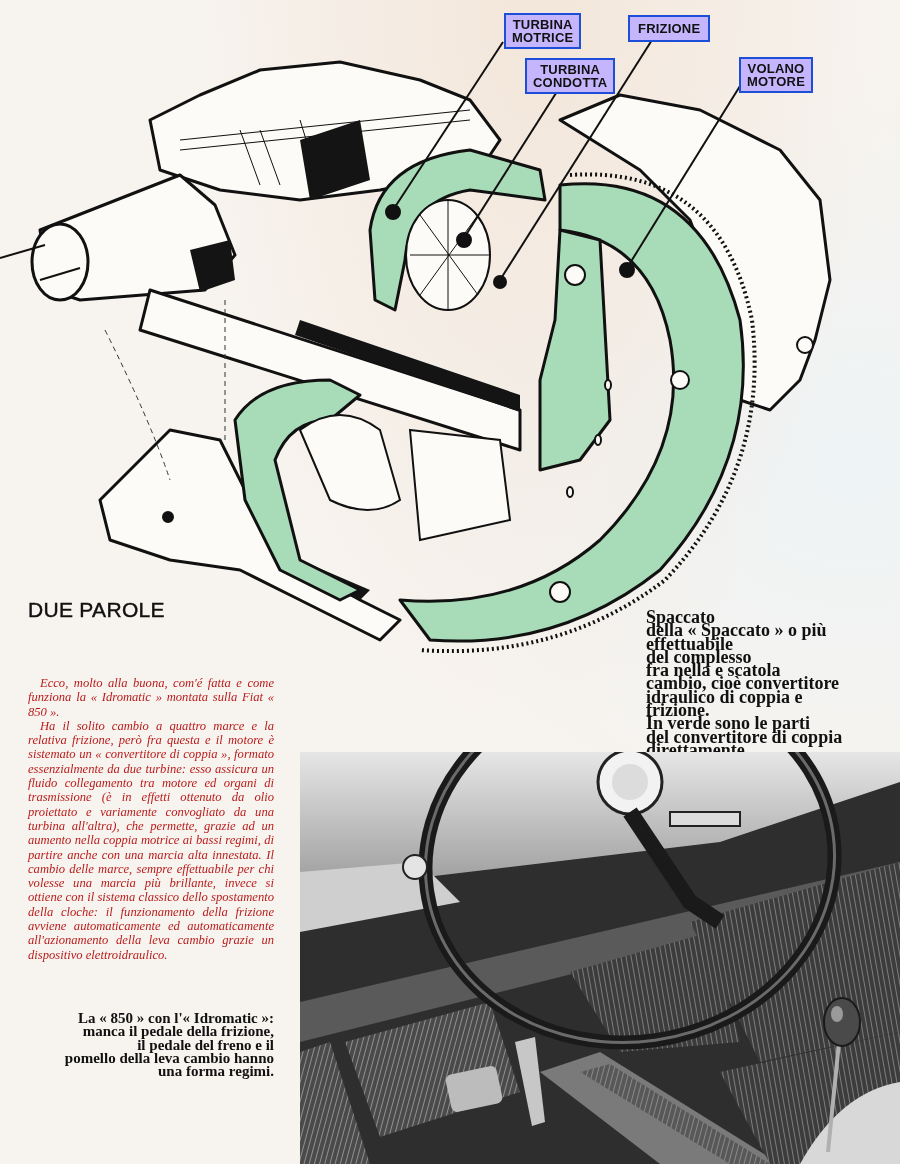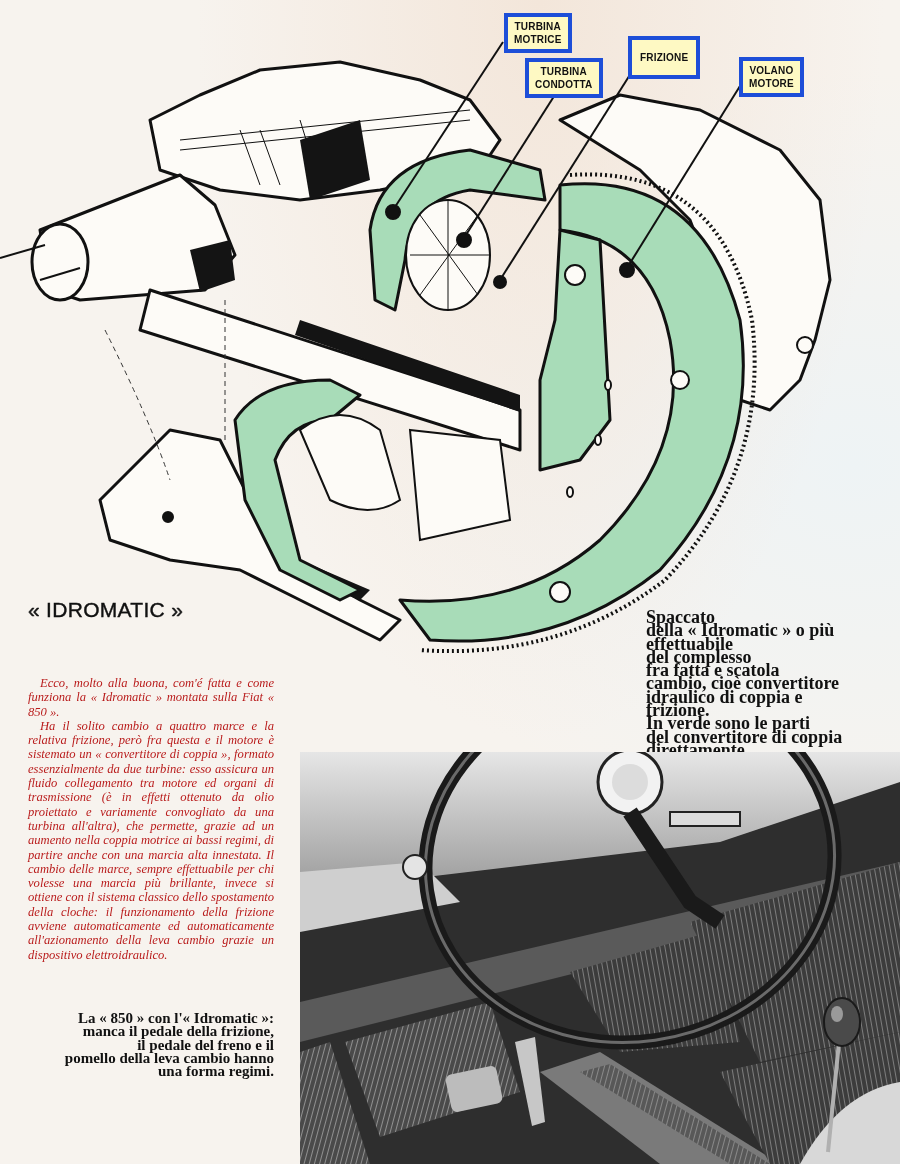--- a/index.html
+++ b/index.html
@@ -7,23 +7,23 @@
     width:900px; height:1164px; position:relative; overflow:hidden;
     background:#f7f3ee;
     background-image: radial-gradient(ellipse at 60% 0%, #f3e6da 0%, rgba(243,230,218,0) 45%),
                       radial-gradient(ellipse at 95% 40%, #eef3f5 0%, rgba(238,243,245,0) 40%);
     font-family:"Liberation Serif", serif; color:#1a1a1a;
   }
   .abs { position:absolute; }
   
   #illustration { left:0; top:0; width:900px; height:760px; }
   .callout {
-    position:absolute; border:4px solid #1d4ed8; background:#fef9c3;
+    position:absolute; border:2px solid #1d4ed8; background:#c4b5fd;
     font-family:"Liberation Sans", sans-serif; font-weight:bold;
-    font-size:10px; line-height:13px; text-align:center; padding:3px 6px; color:#111;
+    font-size:13px; line-height:13px; text-align:center; padding:3px 6px; color:#111;
     letter-spacing:0.2px;
   }
   
   .headline {
     position:absolute; left:28px; top:598px; width:260px;
     font-family:"Liberation Sans", sans-serif; font-size:21px; line-height:24px;
     font-weight:normal; color:#111; letter-spacing:0.3px;
   }
   .headline div { -webkit-text-stroke:0.4px #111; }
   .body-text {
@@ -135,44 +135,44 @@
   </svg>
 
   <div class="callout" style="left:504px;top:13px;">
     <div>TURBINA</div>
     <div>MOTRICE</div>
   </div>
   <div class="callout" style="left:525px;top:58px;">
     <div>TURBINA</div>
     <div>CONDOTTA</div>
   </div>
-  <div class="callout" style="left:628px;top:36px;padding:11px 8px;text-align:right;">
+  <div class="callout" style="left:628px;top:15px;padding:5px 8px;text-align:right;">
     <div>FRIZIONE</div>
   </div>
   <div class="callout" style="left:739px;top:57px;">
     <div>VOLANO</div>
     <div>MOTORE</div>
   </div>
 </div>
 
 <div class="headline">
-  <div>« IDROMATIC »</div>
+  <div>DUE PAROLE</div>
 </div>
 
 <div class="body-text">
   <p>Ecco, molto alla buona, com'é fatta e come funziona la « Idromatic » montata sulla Fiat « 850 ».</p>
   <p>Ha il solito cambio a quattro marce e la relativa frizione, però fra questa e il motore è sistemato un « convertitore di coppia », formato essenzialmente da due turbine: esso assicura un fluido collegamento tra motore ed organi di trasmissione (è in effetti ottenuto da olio proiettato e variamente convogliato da una turbina all'altra), che permette, grazie ad un aumento nella coppia motrice ai bassi regimi, di partire anche con una marcia alta innestata. Il cambio delle marce, sempre effettuabile per chi volesse una marcia più brillante, invece si ottiene con il sistema classico dello spostamento della cloche: il funzionamento della frizione avviene automaticamente ed automaticamente all'azionamento della leva cambio grazie un dispositivo elettroidraulico.</p>
 </div>
 
 <div class="caption-illus">
   <div>Spaccato</div>
-  <div>della « Idromatic » o più</div>
+  <div>della « Spaccato » o più</div>
   <div>effettuabile</div>
   <div>del complesso</div>
-  <div>fra fatta e scatola</div>
+  <div>fra nella e scatola</div>
   <div>cambio, cioè convertitore</div>
   <div>idraulico di coppia e frizione.</div>
   <div>In verde sono le parti</div>
   <div>del convertitore di coppia</div>
   <div>direttamente</div>
   <div>collegate al motore.</div>
 </div>
 
 <div class="caption-photo">
   <div>La « 850 » con l'« Idromatic »:</div>

